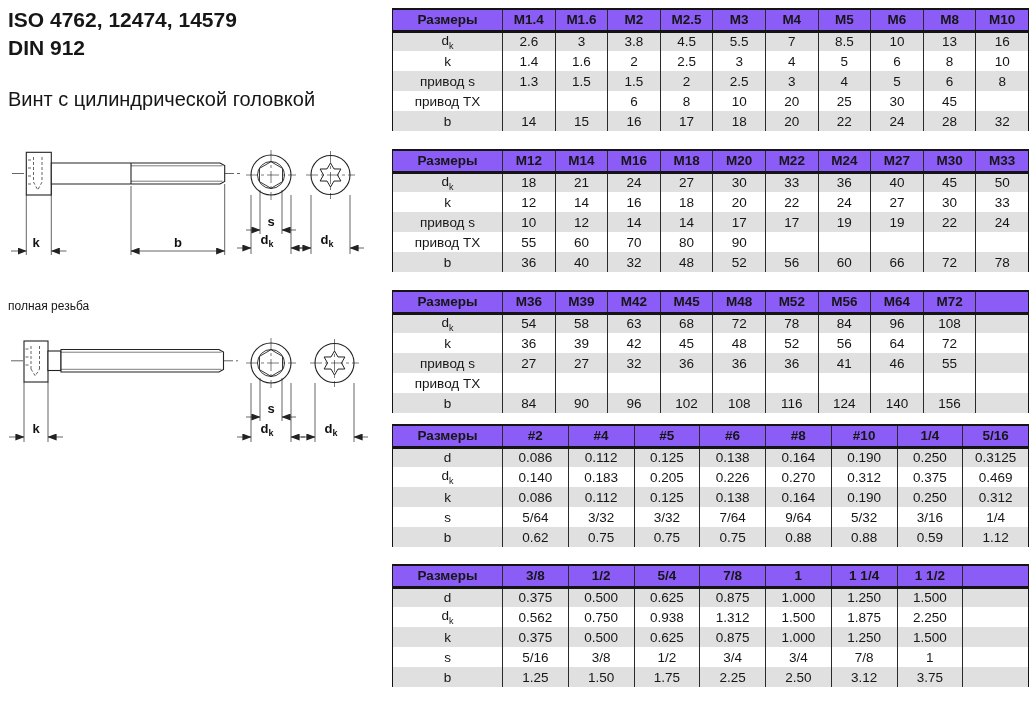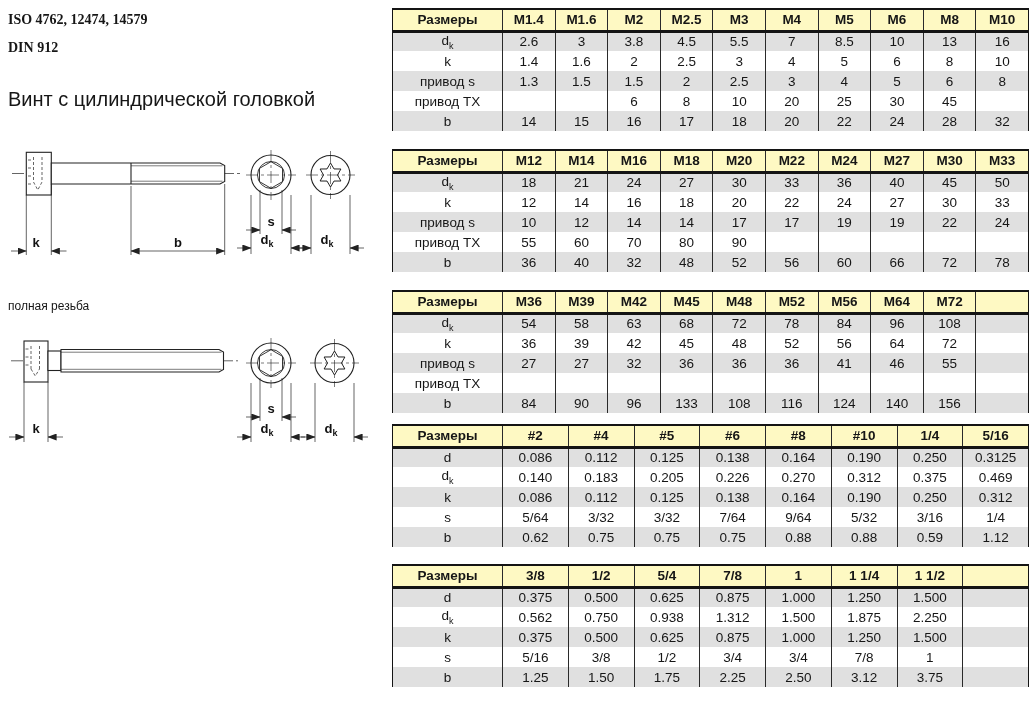--- a/index.html
+++ b/index.html
@@ -9,23 +9,22 @@
     background: #ffffff;
     font-family: "Liberation Sans", sans-serif;
     color: #161616;
     overflow: hidden;
   }
   .page { display: flex; width: 1034px; }
 
   
   .left-panel { width: 392px; padding: 6px 0 0 8px; flex: none; }
   .title-line {
-    font-size: 14px; font-weight: bold; line-height: 28px;
+    font-size: 21px; font-weight: bold; line-height: 28px;
     letter-spacing: 0px;
-    font-family: Liberation Serif, serif;
   }
   .subtitle { margin-top: 26px; font-size: 20px; line-height: 22px; }
   .full-thread-label { margin-top: 36px; margin-bottom: 5px; font-size: 12px; line-height: 21px; }
   svg { display: block; }
   svg text { font-family: "Liberation Sans", sans-serif; font-size: 13px; font-weight: bold; fill: #111; }
 
   
   .tables-panel { width: 642px; padding-top: 8px; flex: none; }
   table.dim-table {
     border-collapse: collapse;
@@ -38,21 +37,21 @@
     font-size: 13.5px;
   }
   table.dim-table:nth-of-type(3) { margin-bottom: 11px; }
   table.dim-table:nth-of-type(4) { margin-bottom: 17px; }
   col.label-col { width: 110px; }
   .dim-table th, .dim-table td {
     padding: 0 2px; text-align: center; vertical-align: middle;
     height: 20px; overflow: hidden; white-space: nowrap;
   }
   .dim-table thead th {
-    background: #fef9c3;
+    background: #8b5cf6;
     border-bottom: 3px solid #141414;
     font-weight: bold;
     height: 22px;
   }
   .dim-table th + th, .dim-table td + td { border-left: 1px solid #2a2a2a; }
   .dim-table tbody tr:nth-child(odd) { background: #e0e0e0; }
   .dim-table tbody tr:nth-child(even) { background: #ffffff; }
   .dim-table sub { font-size: 9px; }
 </style>
 </head>
@@ -487,21 +486,21 @@
             <td></td>
             <td></td>
             <td></td>
             <td></td>
           </tr>
           <tr>
             <td><span>b</span></td>
             <td>84</td>
             <td>90</td>
             <td>96</td>
-            <td>133</td>
+            <td>102</td>
             <td>108</td>
             <td>116</td>
             <td>124</td>
             <td>140</td>
             <td>156</td>
             <td></td>
           </tr>
         </tbody>
       </table>
       <table class="dim-table">

